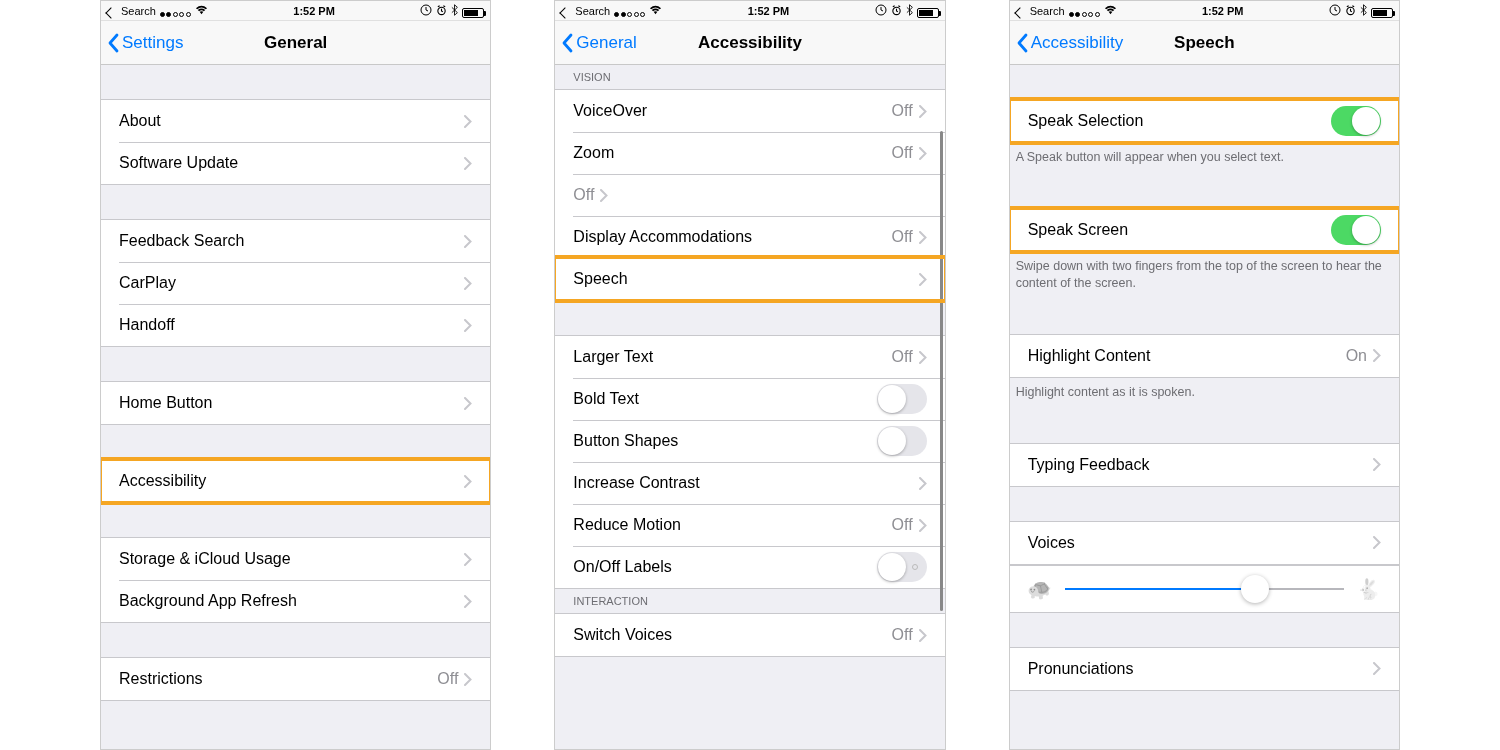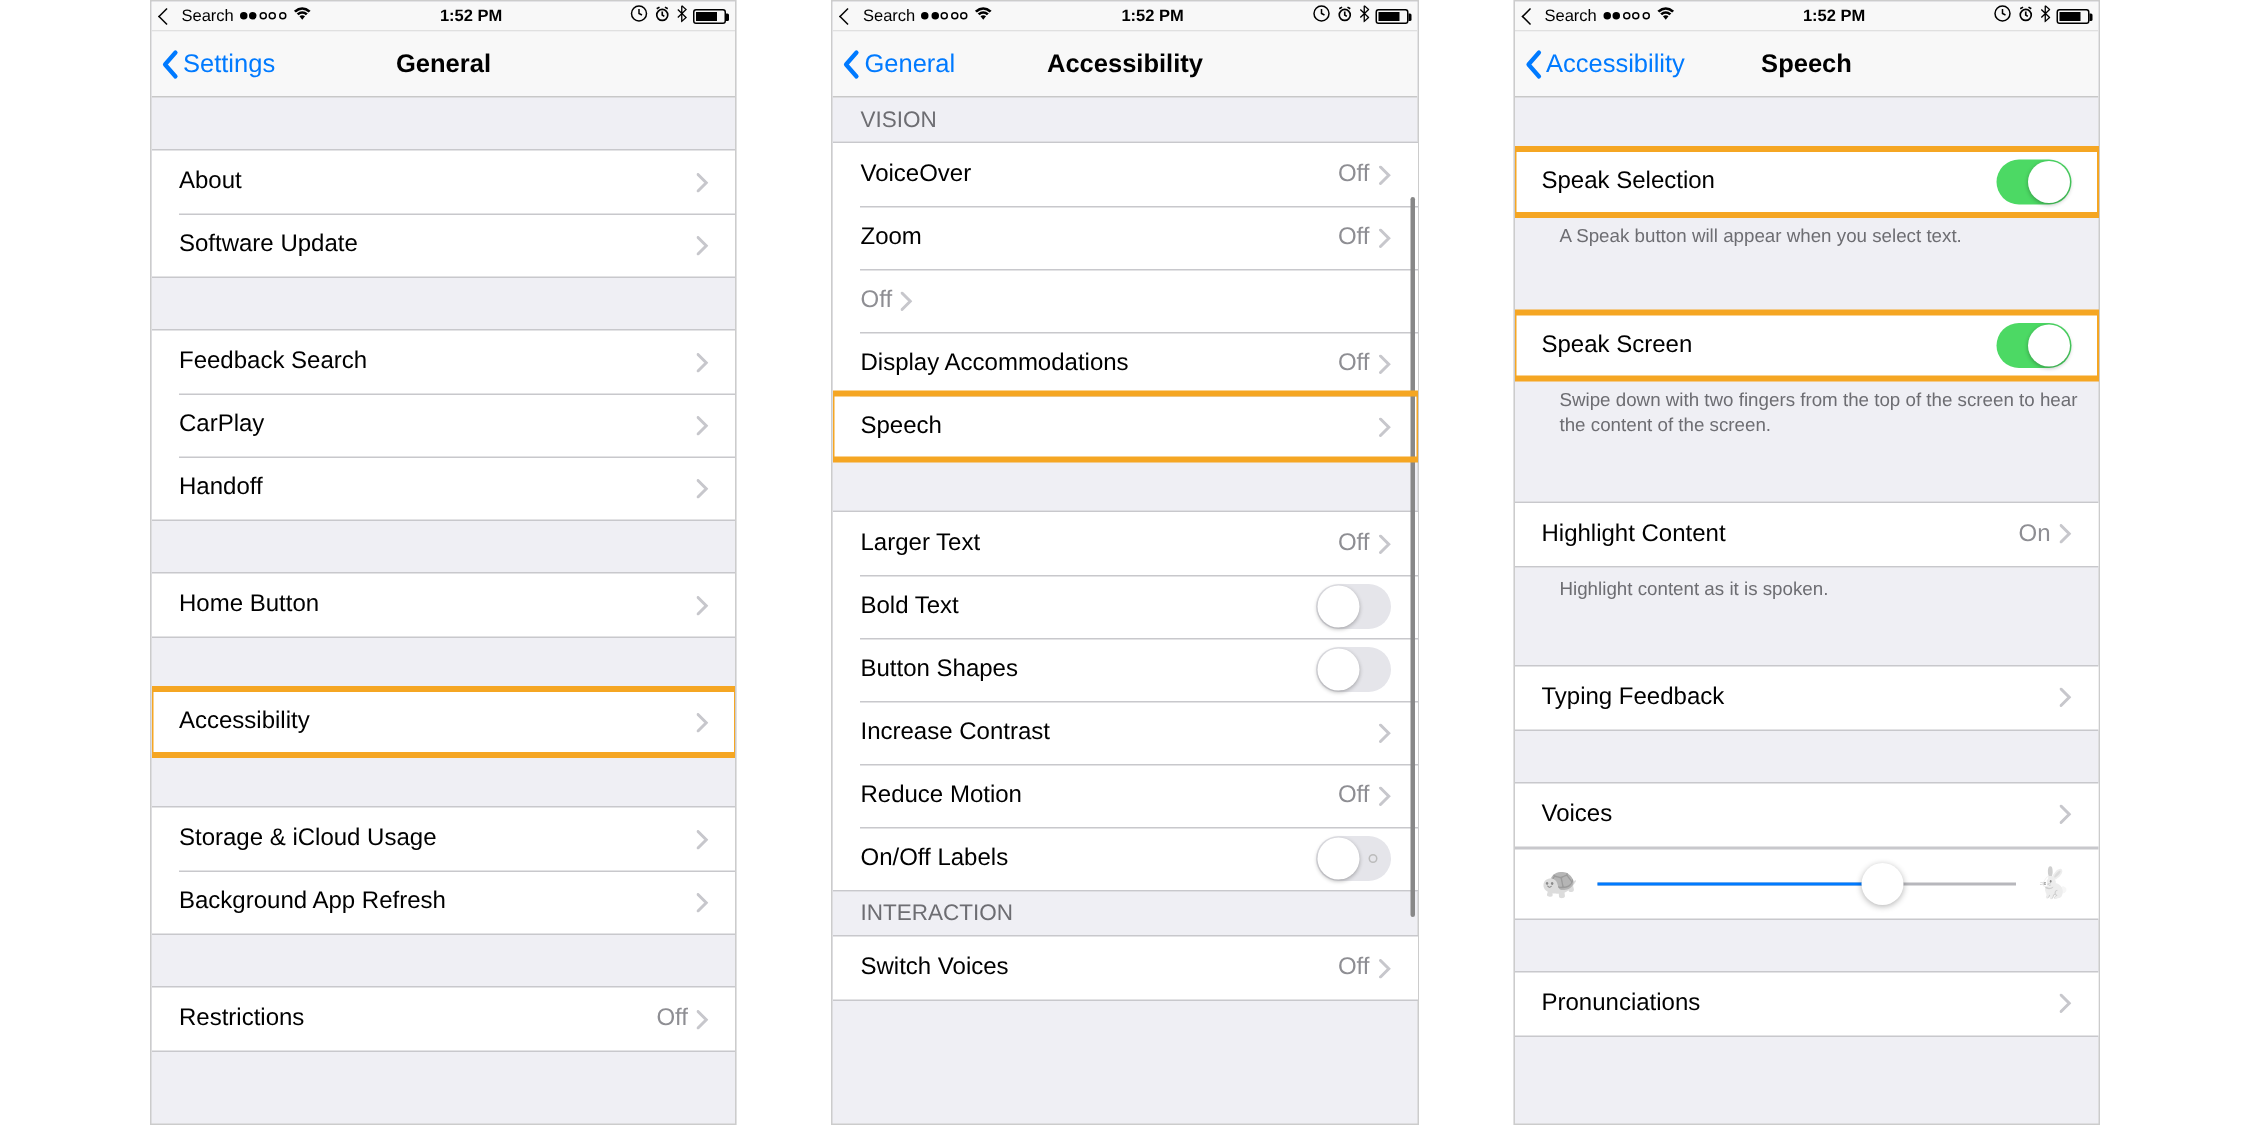--- a/index.html
+++ b/index.html
@@ -1,44 +1,44 @@
 <!DOCTYPE html>
 <html><head>
 <meta charset="utf-8">
 <style>
   *{box-sizing:border-box;margin:0;padding:0;font-family:-apple-system,Helvetica,Arial,sans-serif;}
   body{background:#fff;width:1500px;height:750px;}
   .stage{display:flex;gap:63px;padding:0 100px;}
   .phone{width:398px;height:750px;background:#efeff4;border:1px solid #ccc;display:flex;flex-direction:column;overflow:hidden;position:relative;}
   .status{height:20px;background:#f8f8f8;display:flex;align-items:center;justify-content:space-between;font-size:11px;padding:0 6px;font-weight:500;border-bottom:0.5px solid #e0e0e0;}
-  .status-left,.status-right{display:flex;align-items:center;gap:4px;}
+  .status-left,.status-right{display:flex;align-items:flex-end;gap:4px;}
   .dots{display:inline-flex;gap:1.5px;align-items:center;}
   .dot{width:5px;height:5px;border-radius:50%;border:1px solid #000;}
   .dot.f{background:#000;}
   .nav{height:44px;background:#f8f8f8;border-bottom:1px solid #c8c8c8;display:flex;align-items:center;position:relative;}
   .back{display:flex;align-items:center;color:#007aff;font-size:17px;position:absolute;left:6px;cursor:pointer;}
   .back svg{margin-right:3px;}
   .title{flex:1;text-align:center;font-weight:600;font-size:17px;}
   .content{flex:1;overflow-y:auto;}
   .spacer{height:34px;}
-  .group-h{font-size:15px;color:#6d6d72;padding:6px 18px 6px;text-transform:uppercase;}
+  .group-h{font-size:11px;color:#6d6d72;padding:6px 18px 6px;text-transform:uppercase;}
   .group{background:#fff;border-top:0.5px solid #c8c8cc;border-bottom:0.5px solid #c8c8cc;}
   .row{height:42px;display:flex;align-items:center;padding:0 18px;font-size:16px;position:relative;cursor:pointer;}
   .row + .row::before{content:"";position:absolute;left:18px;right:0;top:0;height:0.5px;background:#c8c8cc;}
   .row-label{flex:1;}
   .row-value{color:#8e8e93;font-size:16px;margin-right:6px;}
   .chev{color:#c7c7cc;}
   .chev svg{display:block;}
   .switch{width:50px;height:30px;background:#e5e5ea;border-radius:15px;position:relative;transition:.2s;}
   .switch.on{background:#4cd964;}
   .knob{width:28px;height:28px;background:#fff;border-radius:50%;position:absolute;top:1px;left:1px;box-shadow:0 1px 3px rgba(0,0,0,0.3);transition:.2s;}
   .switch.on .knob{left:21px;}
   .switch.lbl .knob{}
   .switch.lbl:not(.on)::after{content:"";position:absolute;width:4px;height:4px;border:1px solid #bbb;border-radius:50%;right:9px;top:12px;}
-  .foot{font-size:12.5px;color:#6d6d72;padding:6px 6px 8px;line-height:1.35;margin-left:24px;}
+  .foot{font-size:12.5px;color:#6d6d72;padding:6px 6px 8px;line-height:1.35;}
   .hl{position:absolute;border:4px solid #f5a623;border-radius:3px;pointer-events:none;z-index:5;}
   .slider-row{display:flex;align-items:center;height:48px;background:#fff;padding:0 18px;gap:12px;border-top:0.5px solid #c8c8cc;border-bottom:0.5px solid #c8c8cc;}
   .track{flex:1;height:2px;background:#b7b7bc;position:relative;}
   .track-fill{position:absolute;height:2px;background:#007aff;left:0;}
   .thumb{width:28px;height:28px;background:#fff;border-radius:50%;position:absolute;top:-13px;box-shadow:0 1px 4px rgba(0,0,0,0.3);transform:translateX(-50%);}
   .animal{font-size:20px;filter:grayscale(1);opacity:.55;}
   .batt{display:inline-block;width:22px;height:10px;border:1px solid #000;border-radius:2px;position:relative;}
   .batt::after{content:"";position:absolute;right:-3px;top:2px;width:2px;height:5px;background:#000;border-radius:0 1px 1px 0;}
   .batt-f{position:absolute;left:1px;top:1px;bottom:1px;background:#000;}
   .back-caret{width:8px;height:8px;border:1px solid #000;border-width:0 0 1px 1px;transform:rotate(45deg);margin-right:2px;}

